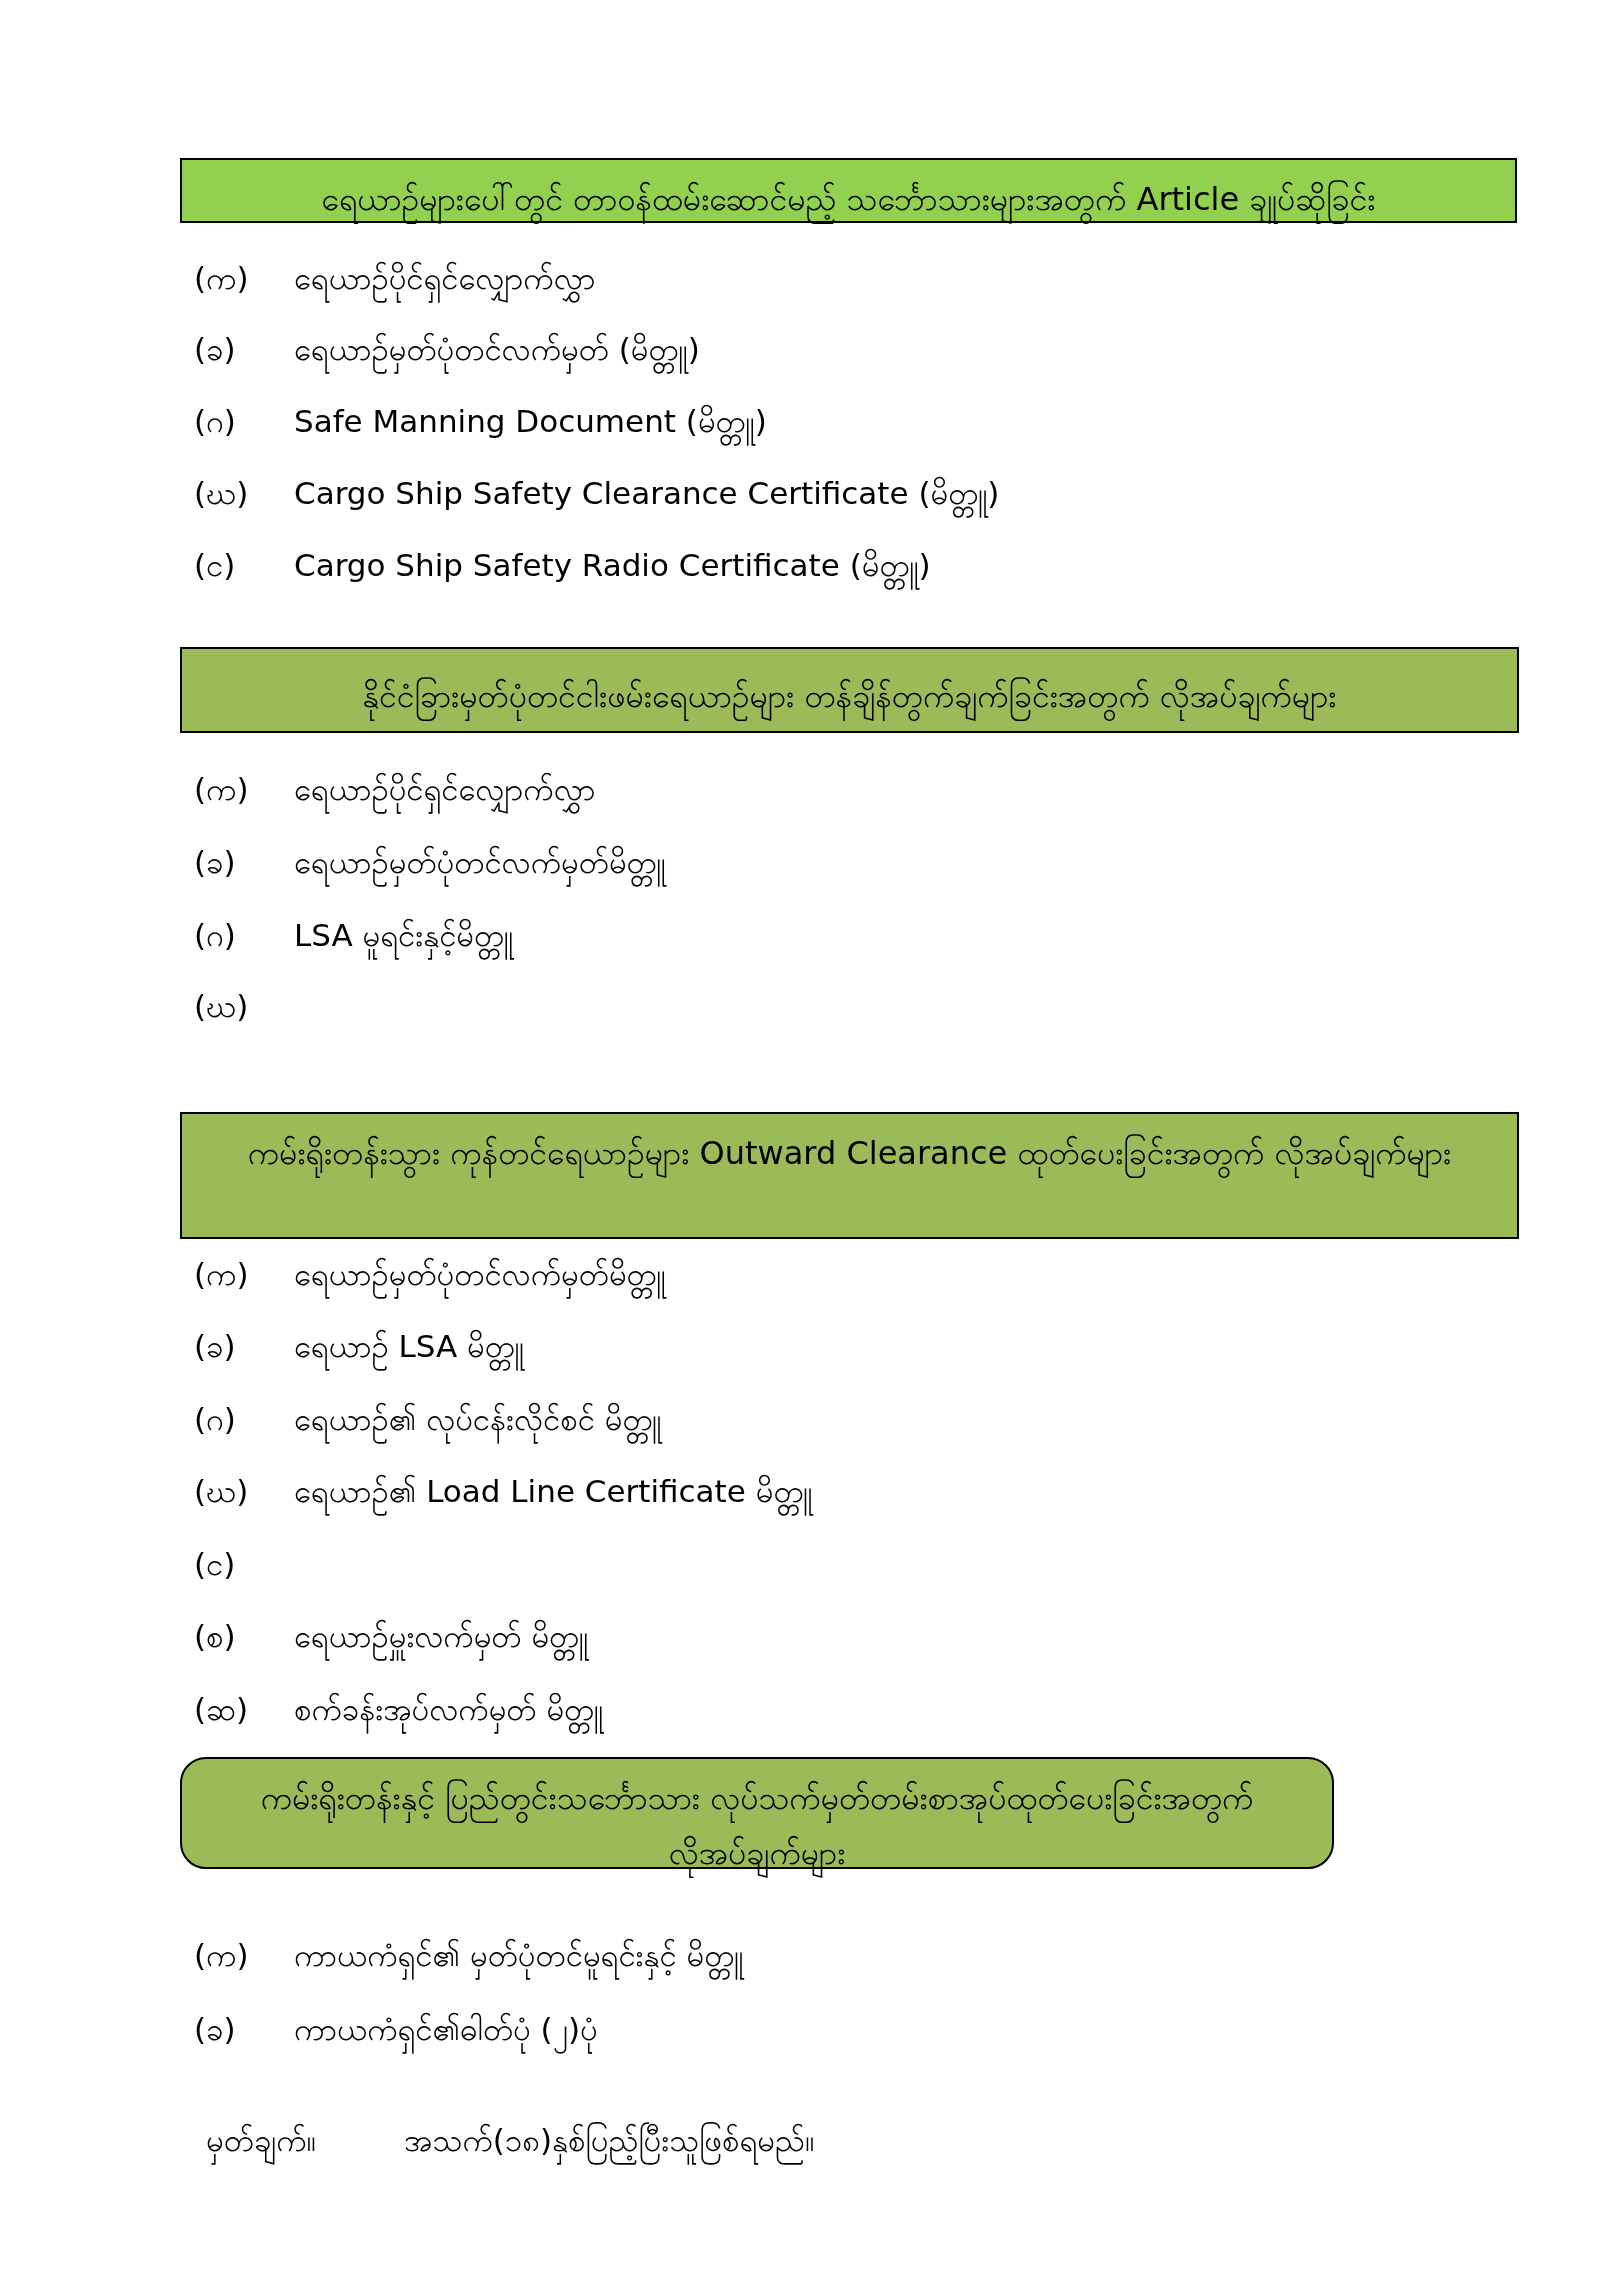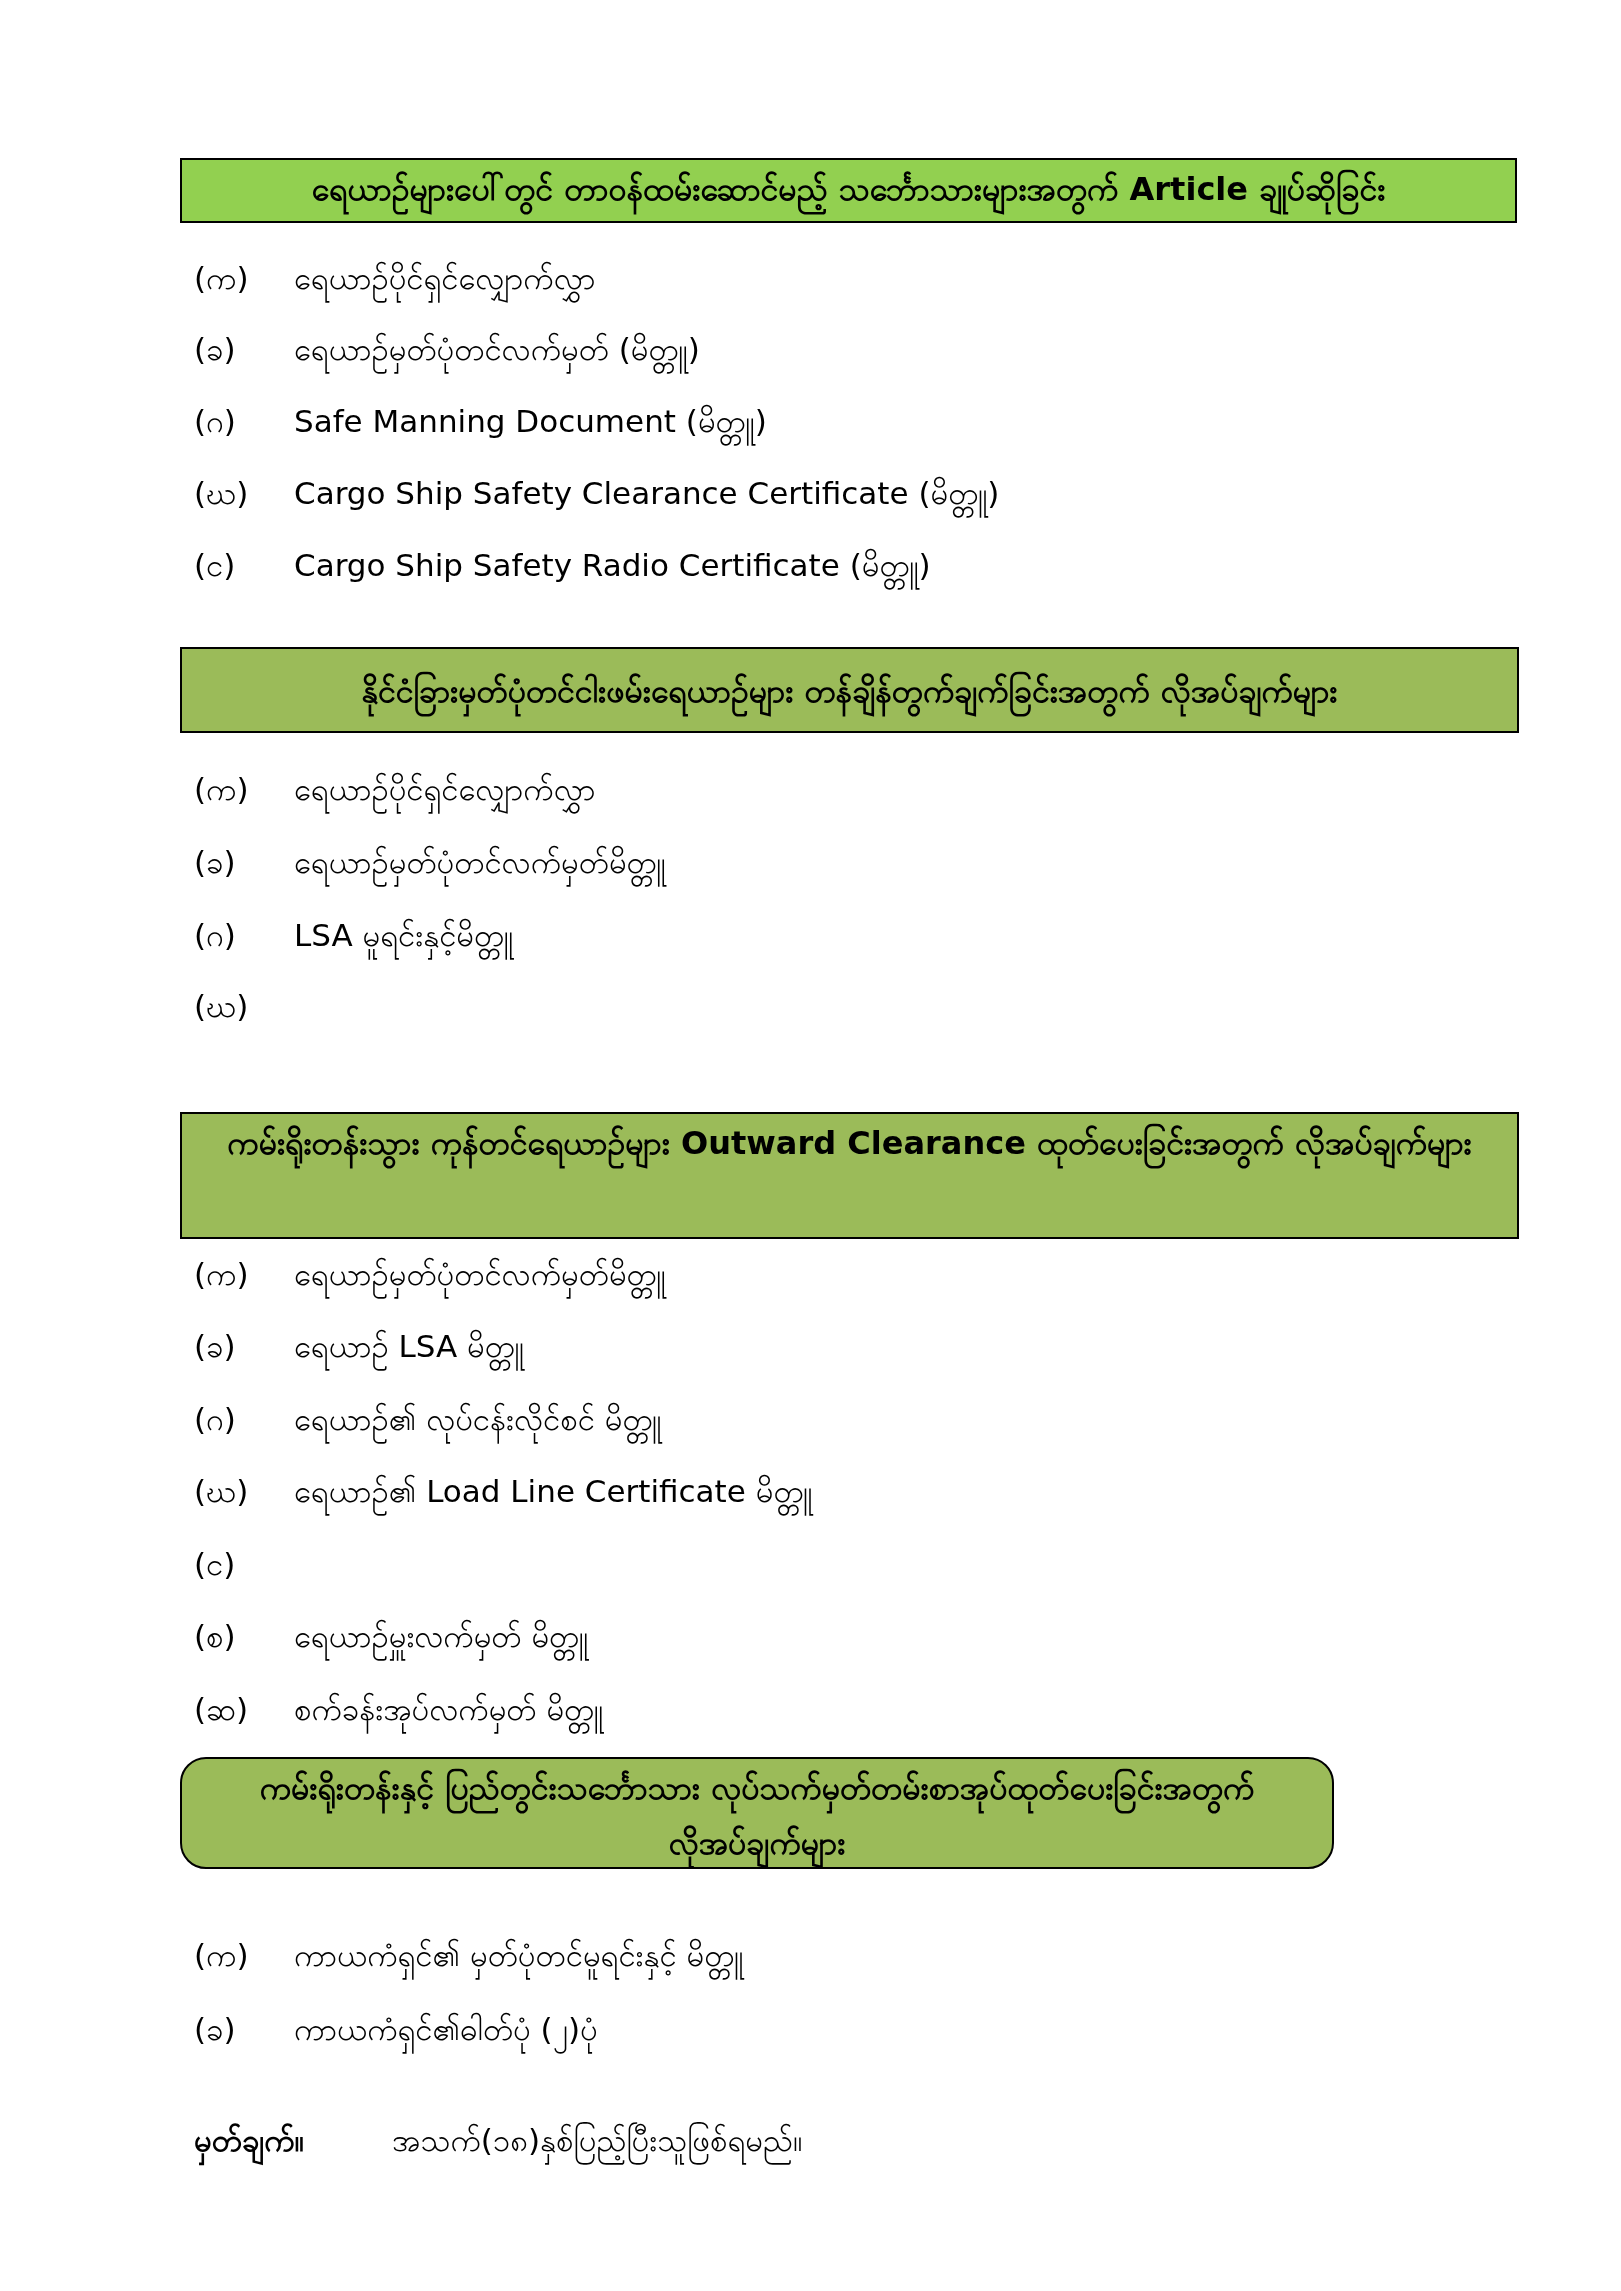--- a/index.html
+++ b/index.html
@@ -25,22 +25,22 @@
       position: absolute;
       left: 180px;
       box-sizing: border-box;
       border: 2.9px solid #000000;
       display: flex;
       align-items: flex-start;
       justify-content: center;
       text-align: center;
       font-size: 32px;
       line-height: 55px;
-      padding-top: 2px;
-      font-weight: bold;
+      padding-top: 12px;
+      font-weight: normal;
     }
     .section-header.bright { background: #92d050; }
     .section-header.olive { background: #9bbb59; }
     .section-header span {
       display: block;
       width: 100%;
       padding: 0 39px;
       box-sizing: border-box;
     }
     .item {
@@ -63,23 +63,24 @@
       position: absolute;
       left: 194px;
       top: 2115px;
       height: 55px;
       display: flex;
       align-items: center;
       font-size: 31px;
       white-space: nowrap;
     }
     .note .note-label {
-      font-weight: bold;
+      font-weight: normal;
       display: inline-block;
       width: 198px;
+      margin-left: 12px;
     }
   </style>
 </head>
 <body>
 
 <div class="page">
 
   <div class="section-header bright" style="top:158px; width:1337px; height:65px;">
     <span>ရေယာဉ်များပေါ်တွင် တာဝန်ထမ်းဆောင်မည့် သင်္ဘောသားများအတွက် Article ချုပ်ဆိုခြင်း</span>
   </div>

